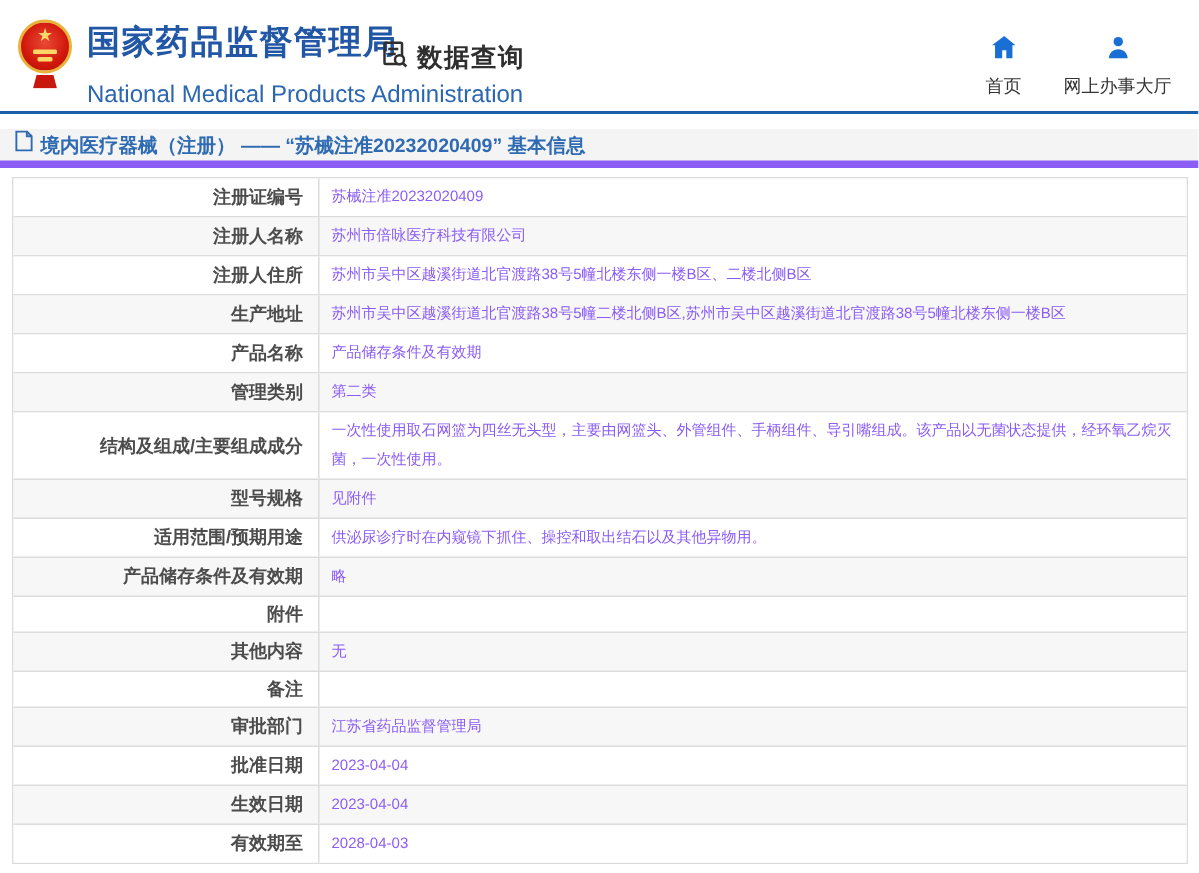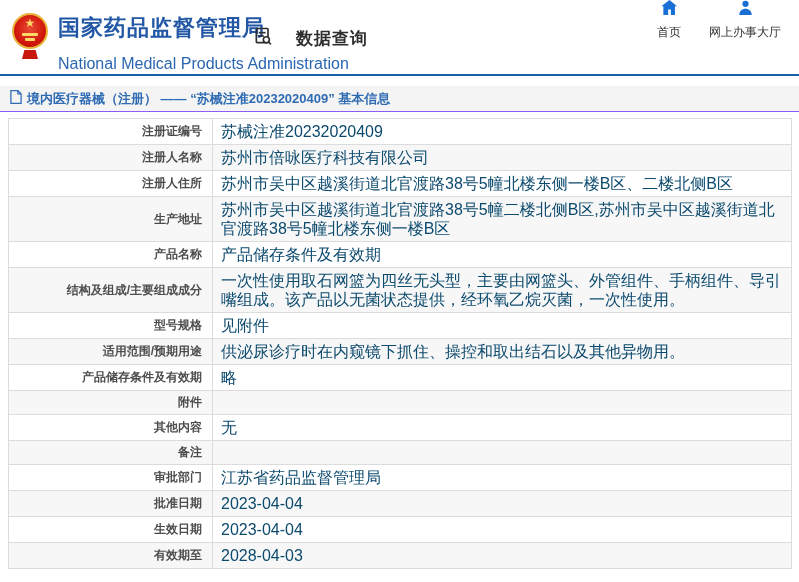--- a/index.html
+++ b/index.html
@@ -17,47 +17,47 @@
   }
   .emblem .star { position: absolute; left: 0; right: 0; top: 2px; text-align: center; color: #ffd766; font-size: 12px; line-height: 12px; }
   .emblem .gate { position: absolute; left: 8px; right: 8px; top: 18px; height: 3px; background: #ffd766; border-radius: 1px; }
   .emblem .gate2 { position: absolute; left: 11px; right: 11px; top: 23px; height: 3px; background: #ffd766; border-radius: 1px; }
   .emblem .tassel { position: absolute; left: 10px; top: 37px; width: 16px; height: 9px; background: #c8170c; clip-path: polygon(15% 0, 85% 0, 100% 100%, 0 100%); }
   .title-block { padding-top: 2px; }
   .site-title { font-size: 22px; font-weight: bold; color: #2257a5; letter-spacing: 1px; line-height: 26px; }
   .site-subtitle { font-size: 16px; color: #2b66b1; margin-top: 14px; }
 
   .section-entry { position: absolute; left: 253px; top: 26px; display: flex; align-items: center; cursor: pointer; }
-  .section-entry .lbl { font-size: 17px; color: #2f2f2f; font-weight: 600; margin-left: 23px; letter-spacing: 1px; }
+  .section-entry .lbl { font-size: 17px; color: #2f2f2f; font-weight: 600; margin-left: 5px; letter-spacing: 1px; }
 
-  .top-nav { position: absolute; right: 18px; top: 0; display: flex; gap: 28px; }
+  .top-nav { position: absolute; right: 18px; top: 24px; display: flex; gap: 28px; }
   .nav-item { display: flex; flex-direction: column; align-items: center; cursor: pointer; }
   .nav-item .nav-lbl { font-size: 12px; color: #333; margin-top: 5px; }
 
   .blue-line { height: 2px; background: #1b5fa8; width: 100%; }
 
   
   .crumb-bar {
-    margin-top: 10px; height: 26px; background: #f4f4f4; border-bottom: 1px solid #8b5cf6;
+    margin-top: 10px; height: 26px; background: #f4f4f4; border-bottom: 5px solid #8b5cf6;
     display: flex; align-items: center; padding-left: 10px;
   }
   .crumb-text { font-size: 13px; font-weight: bold; color: #2f6bb3; margin-left: 5px; }
 
   
   .info-table { margin: 6px 8px 0 8px; width: 784px; border: 1px solid #dcdcdc; }
   .row { display: flex; align-items: flex-start; min-height: 23px; border-bottom: 1px solid #dcdcdc; background: #fff; }
   .row:last-child { border-bottom: none; }
   .row:nth-child(even) { background: #f7f7f7; }
   .cell-label {
     width: 204px; flex: 0 0 204px; text-align: right; padding: 3px 10px 3px 4px;
     font-size: 12px; font-weight: bold; color: #4c4c4c;
     border-right: 1px solid #dcdcdc; align-self: stretch;
     display: flex; align-items: center; justify-content: flex-end;
   }
-  .cell-value { flex: 1; padding: 3px 10px 3px 8px; font-size: 16px; color: #0c4a6e; line-height: 19px; }
+  .cell-value { flex: 1; padding: 3px 10px 3px 8px; font-size: 10px; color: #8b5cf6; line-height: 19px; }
 </style>
 </head>
 <body>
 
 <div class="header">
   <div class="logo-wrap">
     <div class="emblem">
       <div class="disc">
         <div class="star">★</div>
         <div class="gate"></div>
@@ -131,20 +131,24 @@
   </div>
   <div class="row">
     <div class="cell-label">生产地址</div>
     <div class="cell-value">苏州市吴中区越溪街道北官渡路38号5幢二楼北侧B区,苏州市吴中区越溪街道北官渡路38号5幢北楼东侧一楼B区</div>
   </div>
   <div class="row">
     <div class="cell-label">产品名称</div>
     <div class="cell-value">产品储存条件及有效期</div>
   </div>
   <div class="row">
+    <div class="cell-label">管理类别</div>
+    <div class="cell-value">第二类</div>
+  </div>
+  <div class="row">
     <div class="cell-label">结构及组成/主要组成成分</div>
     <div class="cell-value">一次性使用取石网篮为四丝无头型，主要由网篮头、外管组件、手柄组件、导引嘴组成。该产品以无菌状态提供，经环氧乙烷灭菌，一次性使用。</div>
   </div>
   <div class="row">
     <div class="cell-label">型号规格</div>
     <div class="cell-value">见附件</div>
   </div>
   <div class="row">
     <div class="cell-label">适用范围/预期用途</div>
     <div class="cell-value">供泌尿诊疗时在内窥镜下抓住、操控和取出结石以及其他异物用。</div>

